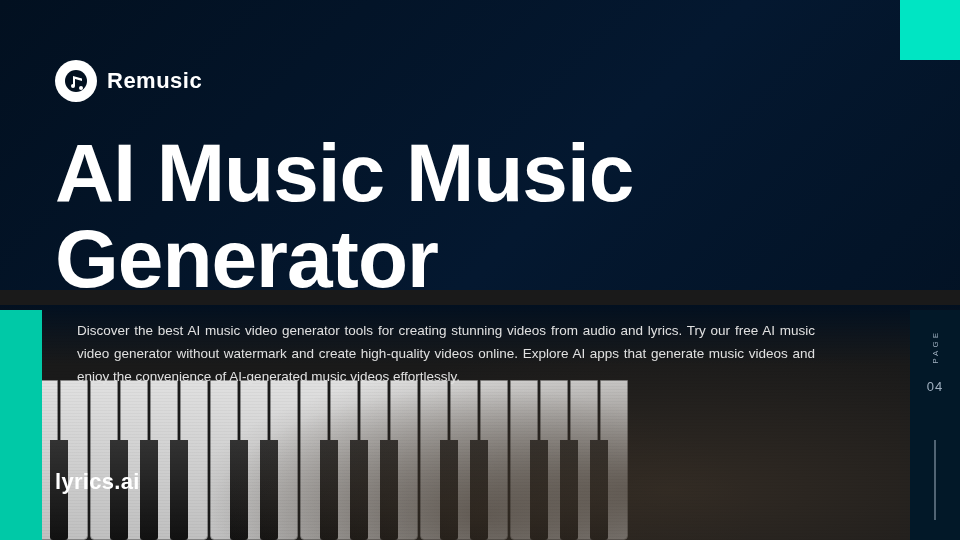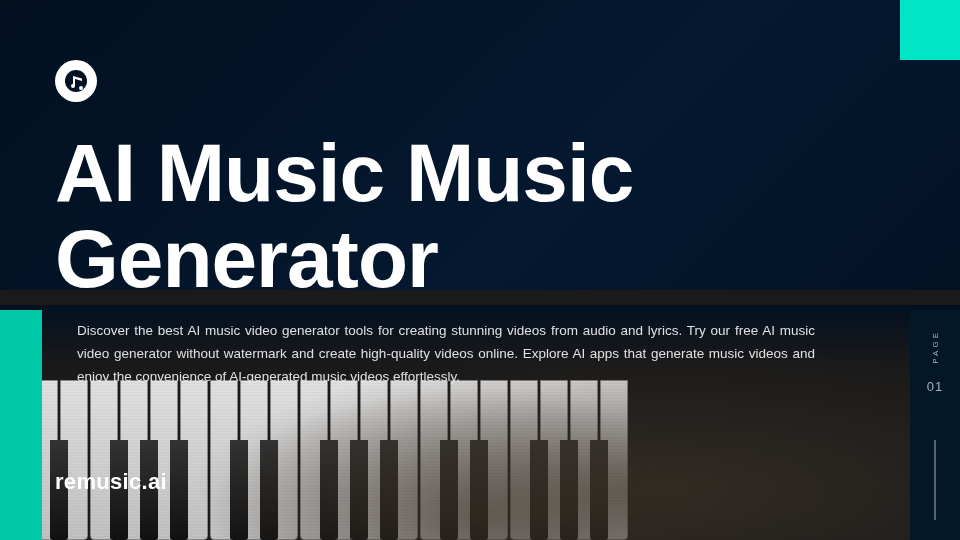--- a/index.html
+++ b/index.html
@@ -271,20 +271,21 @@
 
   <div class="header">
     <div class="logo-icon">
       <svg viewBox="0 0 24 24" fill="none" xmlns="http://www.w3.org/2000/svg">
         <circle cx="12" cy="12" r="11" fill="#021020"></circle>
         <path d="M9 17V7l9 2.5v2.5L11 10v7H9z" fill="white"></path>
         <circle cx="9" cy="17" r="2" fill="white"></circle>
         <circle cx="17" cy="19" r="2" fill="white"></circle>
       </svg>
     </div>
+    <span class="logo-text">Remusic</span>
   </div>
 
   <div class="main-heading">
     <h1>AI Music Music Generator</h1>
   </div>
 
   <div class="piano-keys-bg">
 
     <div class="piano-visual">
 
@@ -329,24 +330,24 @@
 
   <div class="image-fade-top"></div>
 
   <div class="left-teal-bar"></div>
 
   <div class="description-area">
     <p class="description-text">Discover the best AI music video generator tools for creating stunning videos from audio and lyrics. Try our free AI music video generator without watermark and create high-quality videos online. Explore AI apps that generate music videos and enjoy the convenience of AI-generated music videos effortlessly.</p>
   </div>
 
   <div class="website-url">
-    <span>remusic.ai</span>
+    <span>lyrics.ai</span>
   </div>
 
   <div class="page-indicator">
     <span class="page-label">PAGE</span>
-    <span class="page-number">01</span>
+    <span class="page-number">04</span>
     <div class="page-line"></div>
   </div>
 
   <div class="texture-overlay"></div>
 
 </div>
 
 </body></html>

